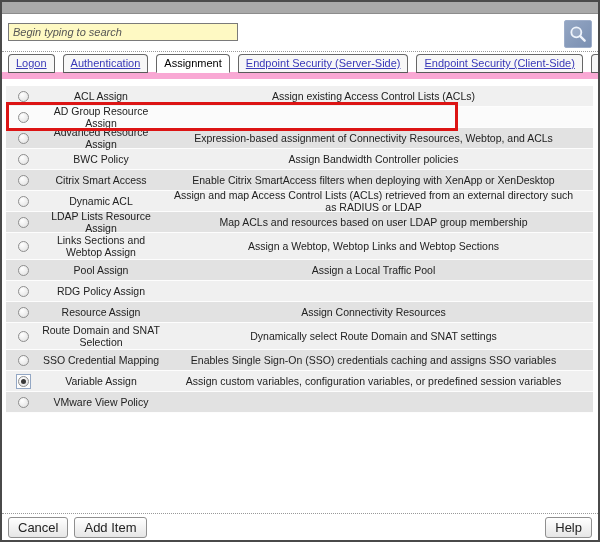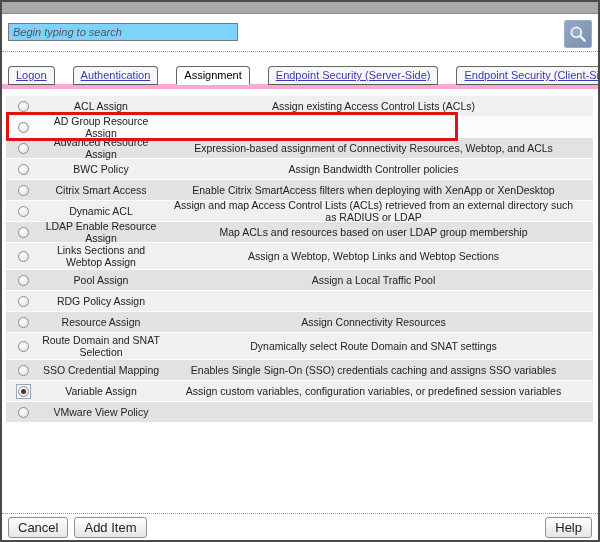--- a/index.html
+++ b/index.html
@@ -12,35 +12,35 @@
   }
   .titlebar {
     height:12px; background:#a9a9a9; border-bottom:1px solid #8c8c8c;
   }
 
   
   .search-area { position:relative; height:38px; border-bottom:1px dotted #999; }
   .search-input {
     position:absolute; left:6px; top:9px; width:230px; height:18px;
     border:1px solid #7a7a7a; font-size:11px; padding:1px 4px;
-    font-family:"Liberation Sans", sans-serif; color:#333; background:#7dd3fc;
+    font-family:"Liberation Sans", sans-serif; color:#333; background:#fef9c3;
   }
   .search-input::placeholder { color:#555; font-style:italic; opacity:1; }
   .search-btn {
     position:absolute; right:6px; top:6px; width:28px; height:28px;
     background:linear-gradient(135deg,#94a6c3,#7a8fb2);
     border:1px solid #9dadc9; border-radius:2px;
     display:flex; align-items:center; justify-content:center; cursor:pointer;
   }
 
   
   .tabstrip {
-    display:flex; align-items:flex-end; gap:18px;
-    margin-top:18px; padding:0 6px; height:19px;
-    border-bottom:5px solid #f9a8d4;
+    display:flex; align-items:flex-end; gap:8px;
+    margin-top:8px; padding:0 6px; height:19px;
+    border-bottom:7px solid #f9a8d4;
   }
   .tab {
     position:relative; bottom:-1px;
     border:1px solid #666; border-bottom:1px solid #5a5a5a;
     border-radius:4px 4px 0 0; background:#f7f7f7;
     padding:2px 7px 3px 7px; font-size:11px; white-space:nowrap; cursor:pointer;
   }
   .tab .tab-link { color:#3a3ab8; text-decoration:underline; }
   .tab.active { background:#fff; border-bottom:1px solid #fff; }
   .tab.active .tab-link { color:#000; text-decoration:none; }
@@ -180,21 +180,21 @@
       <span class="name">Dynamic ACL</span>
       <span class="desc">Assign and map Access Control Lists (ACLs) retrieved from an external directory such as RADIUS or LDAP</span>
     </div>
 
     <div class="row bg-b">
       <span class="radio-cell">
           <span class="radio-frame">
             <span class="radio"></span>
           </span>
         </span>
-      <span class="name">LDAP Enable Resource Assign</span>
+      <span class="name">LDAP Lists Resource Assign</span>
       <span class="desc">Map ACLs and resources based on user LDAP group membership</span>
     </div>
 
     <div class="row bg-a tall">
       <span class="radio-cell">
           <span class="radio-frame">
             <span class="radio"></span>
           </span>
         </span>
       <span class="name">Links Sections and Webtop Assign</span>

